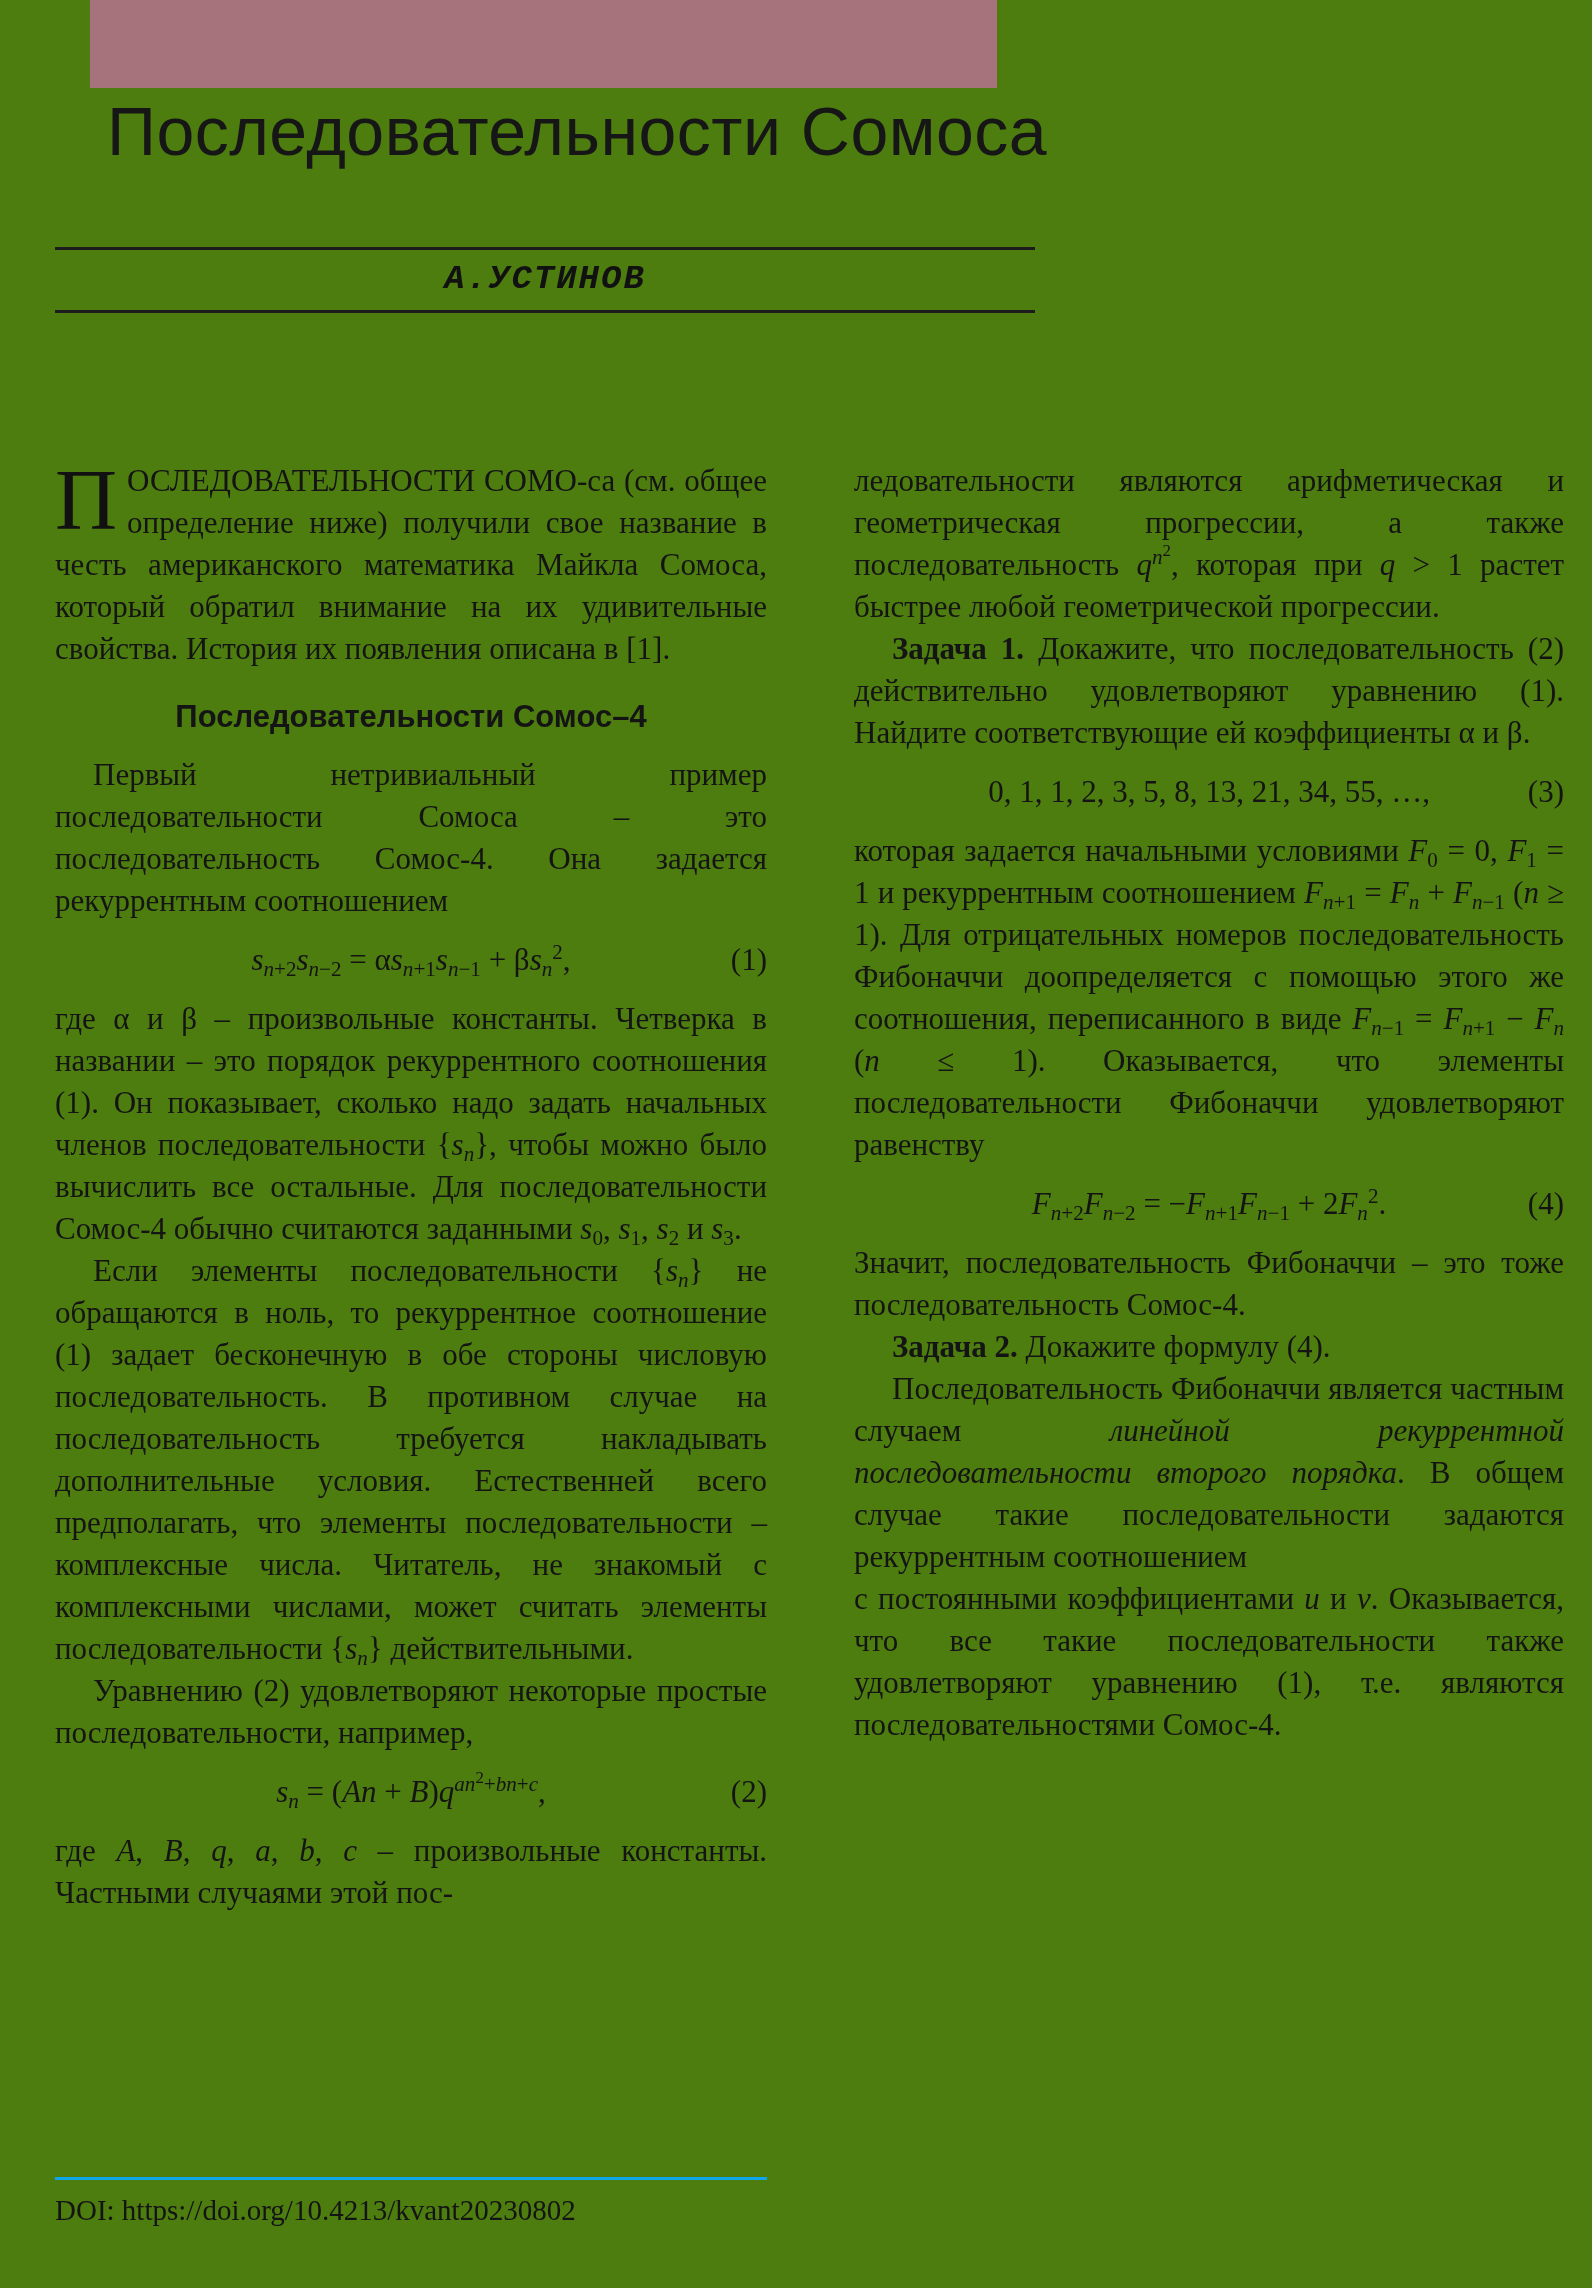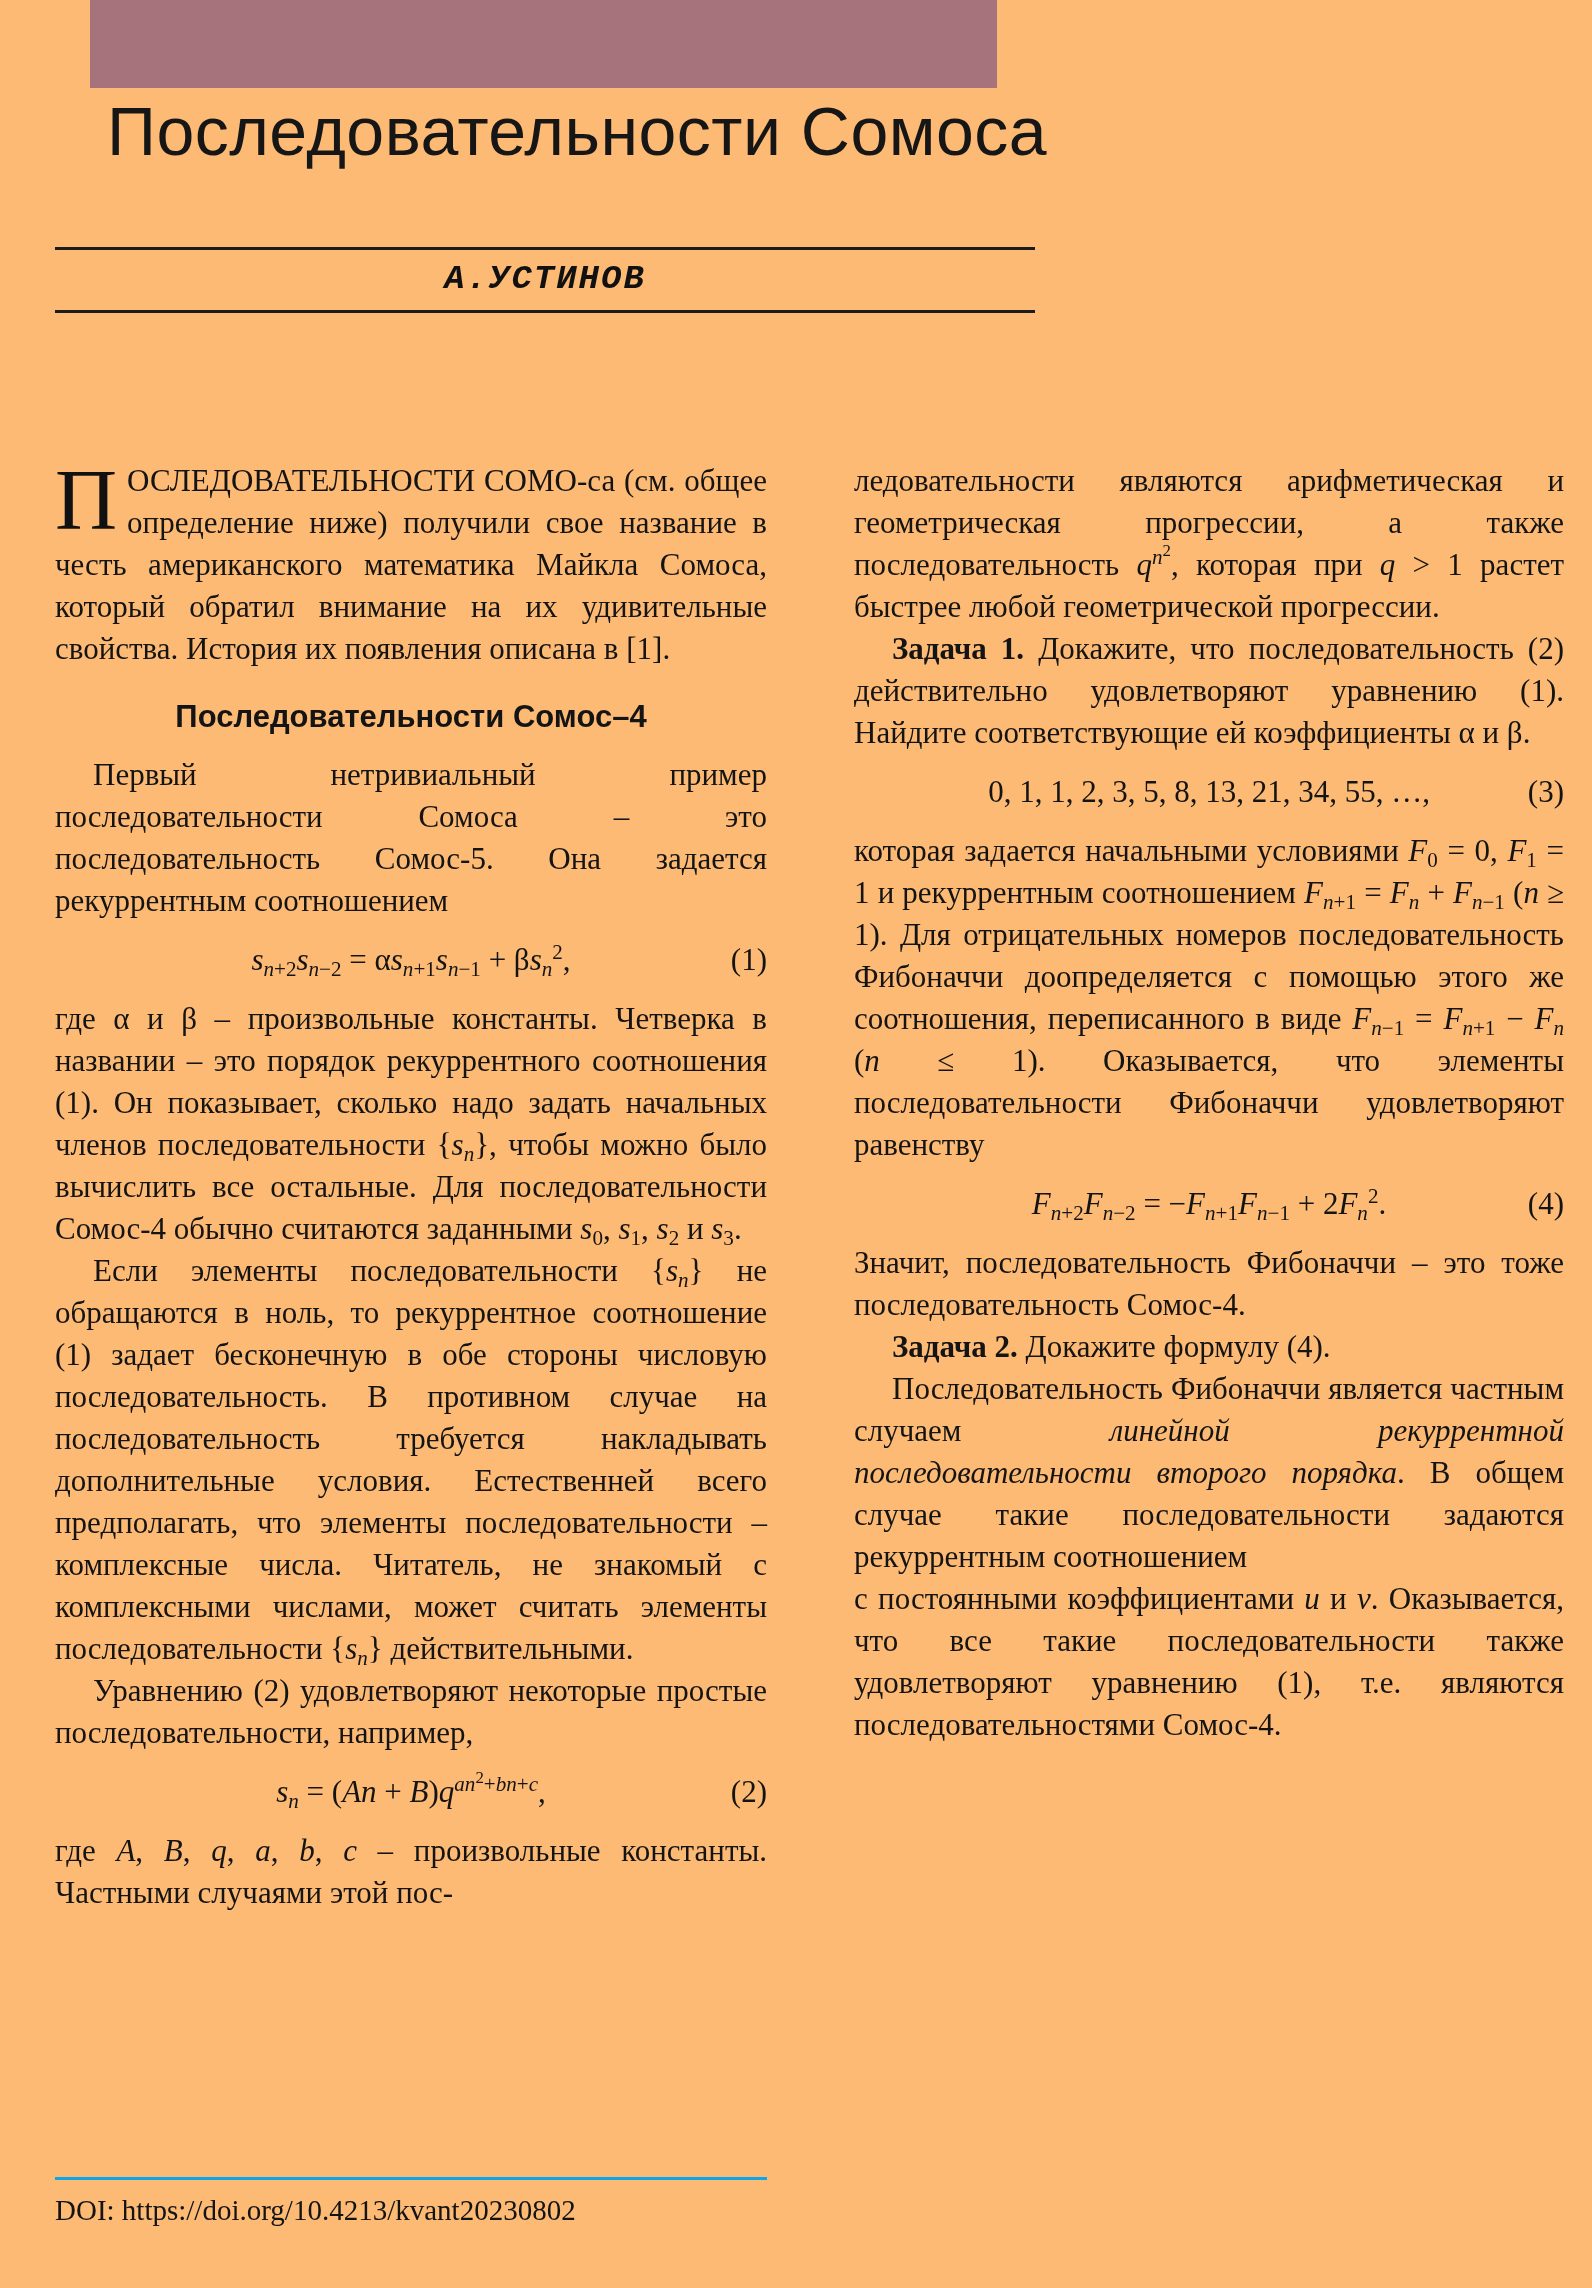--- a/index.html
+++ b/index.html
@@ -4,21 +4,21 @@
 <style>
   html, body { margin: 0; padding: 0; }
   body {
     width: 1592px; height: 2289px;
     background: #ffffff;
     font-family: "Liberation Serif", serif;
     color: #141414;
     position: relative;
     overflow: hidden;
   }
-  .page { position: absolute; inset: 0; background: #fdba74; }
+  .page { position: absolute; inset: 0; background: #4d7c0f; }
 
   .banner {
     position: absolute;
     left: 90px; top: 0;
     width: 907px; height: 88px;
   }
 
   .title {
     position: absolute;
     left: 107px; top: 92px;
@@ -121,21 +121,21 @@
   </div>
 
   <div class="col col-left">
 
     <p class="para lead">
       <span class="dropcap">П</span><span class="caps">ОСЛЕДОВАТЕЛЬНОСТИ СОМО-</span><span>са (см. общее определение ниже) получили свое название в честь американского математика Майкла Сомоса, который обратил внимание на их удивительные свойства. История их появления описана в [1].</span>
     </p>
 
     <div class="section-heading">Последовательности Сомос–4</div>
 
-    <p class="para indent">Первый нетривиальный пример последовательности Сомоса – это последовательность Сомос-5. Она задается рекуррентным соотношением</p>
+    <p class="para indent">Первый нетривиальный пример последовательности Сомоса – это последовательность Сомос-4. Она задается рекуррентным соотношением</p>
 
     <div class="eq">
       <span class="eq-body"><i>s</i><sub><i>n</i>+2</sub><i>s</i><sub><i>n</i>−2</sub> = α<i>s</i><sub><i>n</i>+1</sub><i>s</i><sub><i>n</i>−1</sub> + β<i>s</i><sub><i>n</i></sub><sup>2</sup>,</span>
       <span class="eq-num">(1)</span>
     </div>
 
     <p class="para">где α и β – произвольные константы. Четверка в названии – это порядок рекуррентного соотношения (1). Он показывает, сколько надо задать начальных членов последовательности {<i>s</i><sub><i>n</i></sub>}, чтобы можно было вычислить все остальные. Для последовательности Сомос-4 обычно считаются заданными <i>s</i><sub>0</sub>, <i>s</i><sub>1</sub>, <i>s</i><sub>2</sub> и <i>s</i><sub>3</sub>.</p>
 
     <p class="para indent">Если элементы последовательности {<i>s</i><sub><i>n</i></sub>} не обращаются в ноль, то рекуррентное соотношение (1) задает бесконечную в обе стороны числовую последовательность. В противном случае на последовательность требуется накладывать дополнительные условия. Естественней всего предполагать, что элементы последовательности – комплексные числа. Читатель, не знакомый с комплексными числами, может считать элементы последовательности {<i>s</i><sub><i>n</i></sub>} действительными.</p>
 

